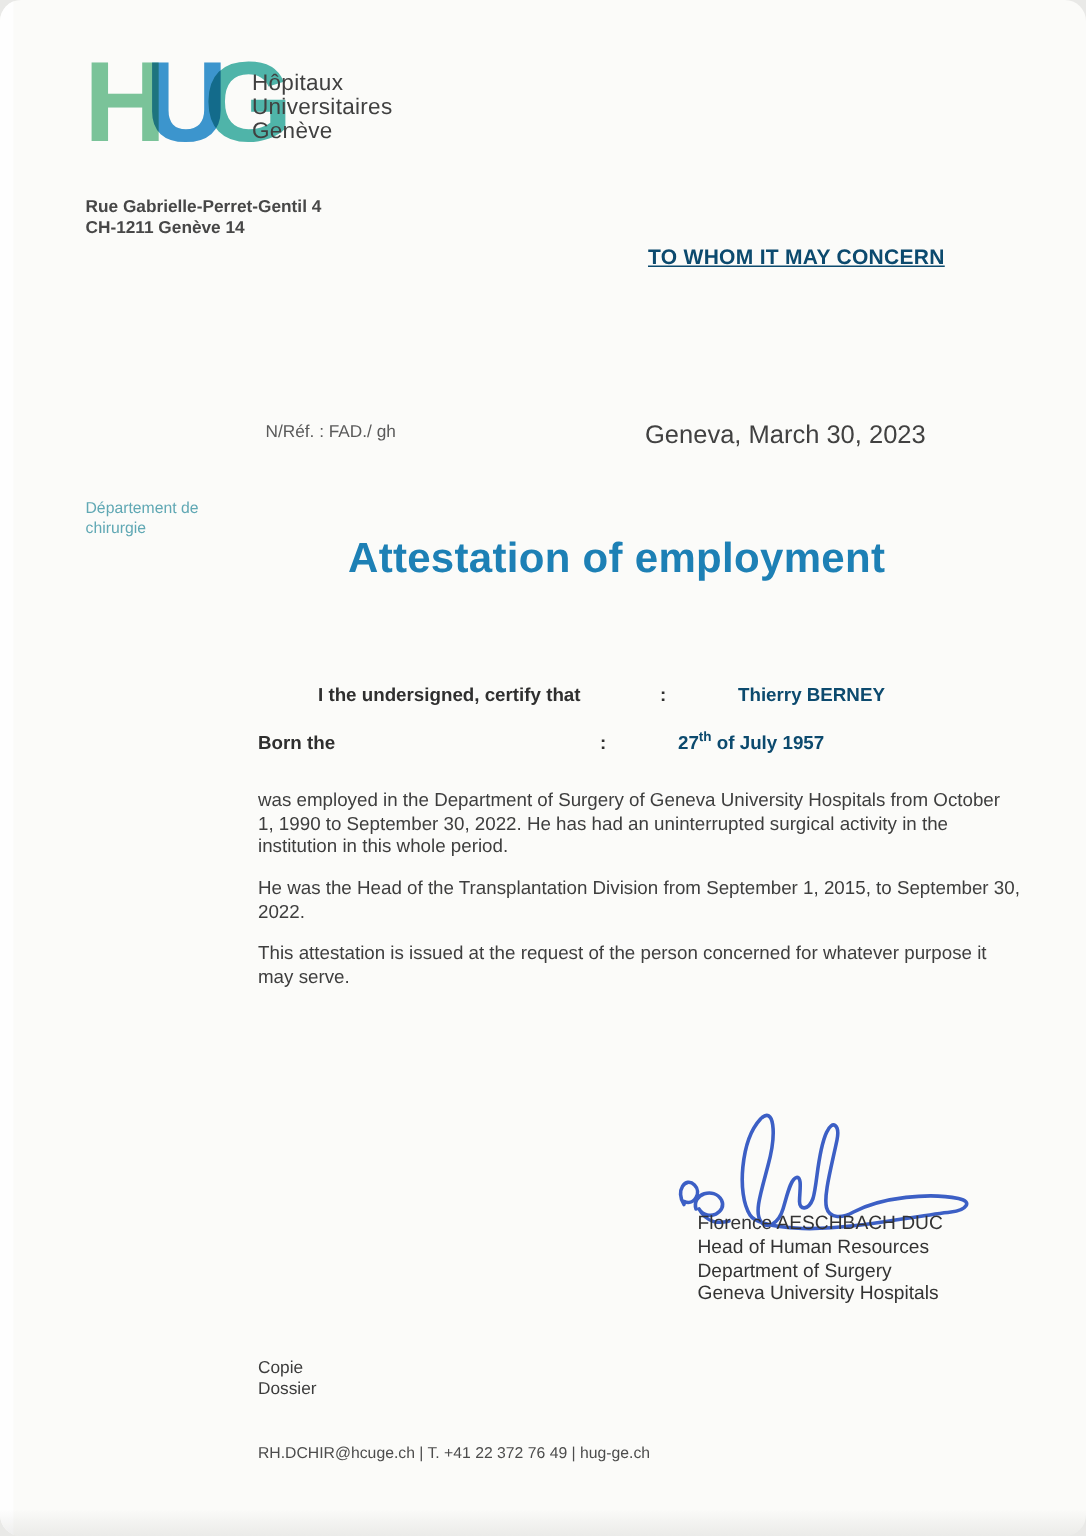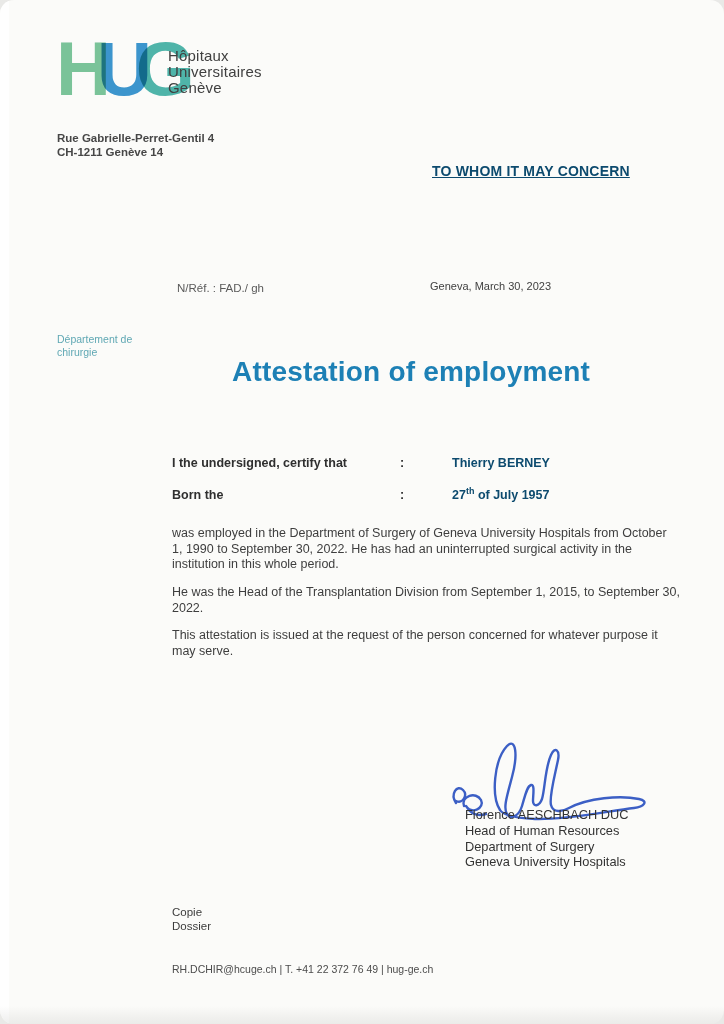--- a/index.html
+++ b/index.html
@@ -58,37 +58,37 @@
     left: 57px;
     width: 92px;
     font-size: 10.5px; line-height: 13px;
     color: #60a8b4;
   }
   .side-label.b1 { top: 281px; }
   .side-label.b2 { top: 333px; }
 
   
   .ref-line { left: 177px; top: 282px; font-size: 11.5px; color: #5a5a5a; }
-  .date-line { left: 430px; top: 280px; font-size: 11px; color: #414141; }
+  .date-line { left: 430px; top: 280px; font-size: 17px; color: #414141; }
 
   
   .doc-title {
     left: 112px; top: 356px; width: 620px;
     text-align: left;
     font-size: 28px; font-weight: bold;
     color: #1d80b5;
     letter-spacing: 0.2px;
   }
   .doc-title-inner { margin-left: 120px; }
 
   
   .certify-label { left: 172px; font-size: 12.5px; font-weight: bold; color: #2f2f2f; }
   .certify-colon { left: 400px; font-size: 12.5px; font-weight: bold; color: #2f2f2f; }
   .certify-value { left: 452px; font-size: 12.5px; font-weight: bold; color: #0c4a6e; }
-  .row1 { top: 456px; }
+  .row1 { top: 456px; margin-left: 40px; }
   .row2 { top: 488px; text-align: right; }
   sup { font-size: 9px; vertical-align: super; line-height: 0; }
 
   
   .para {
     left: 172px; width: 508px;
     font-size: 12.5px; line-height: 15.7px;
     color: #3e3e3e;
   }
   .para.p1 { top: 526px; }

